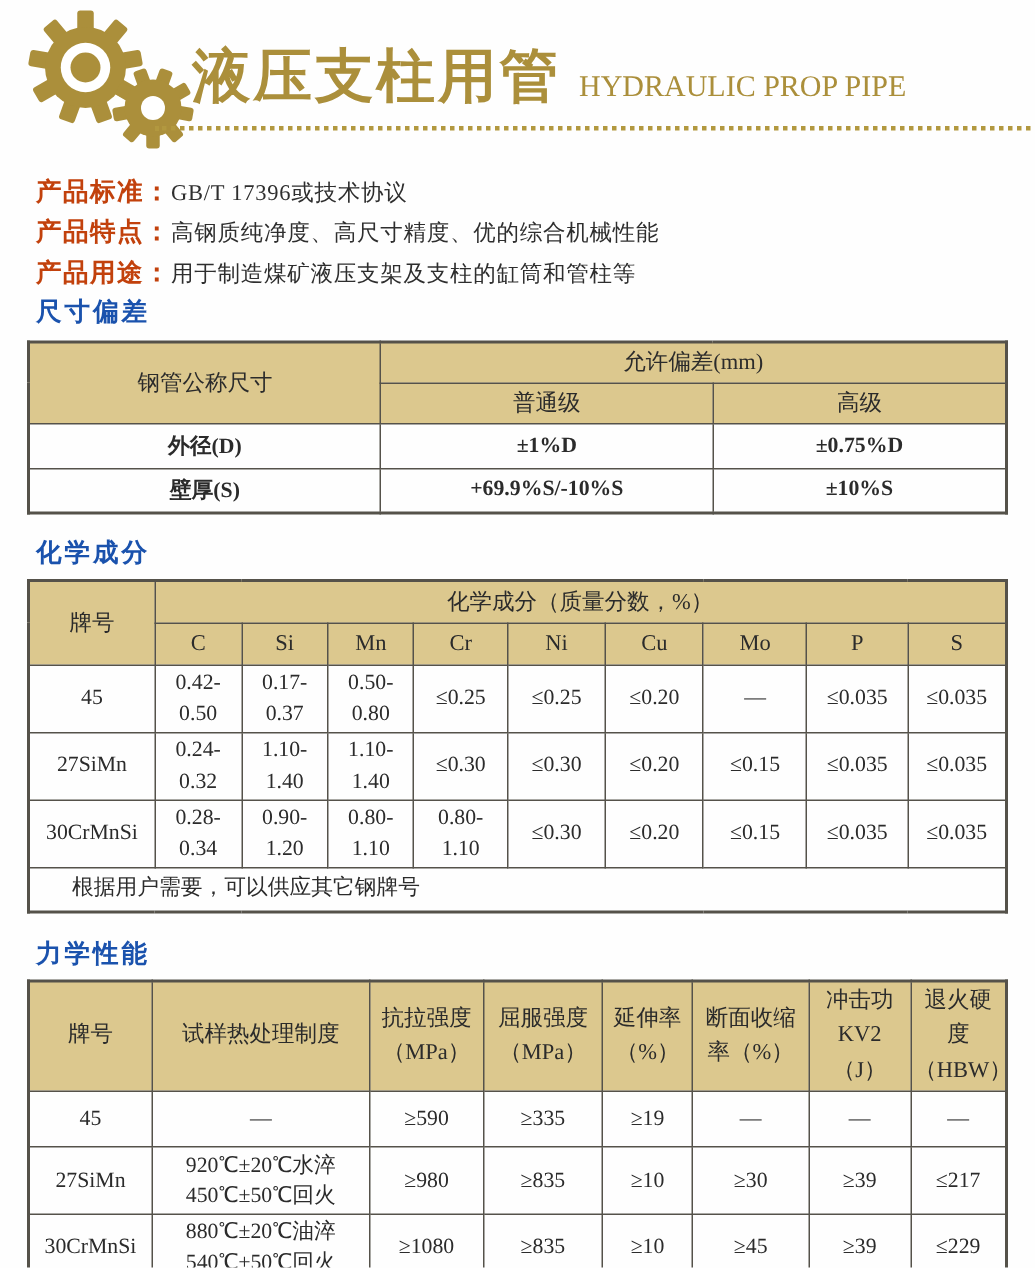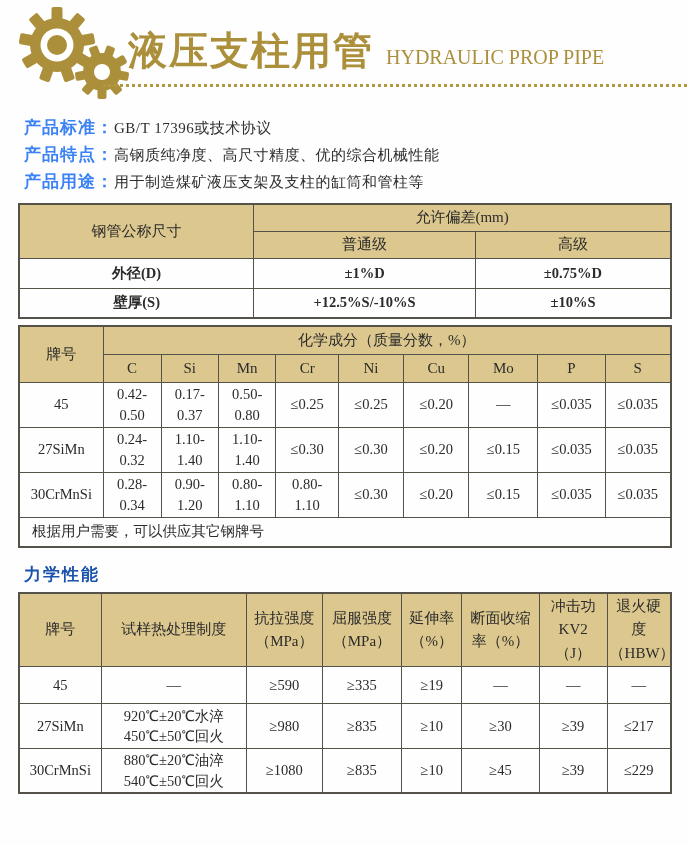--- a/index.html
+++ b/index.html
@@ -31,21 +31,21 @@
   }
   .dotted-rule {
     position: absolute; left: 103px; right: 3px; top: 84px;
     height: 0; border-bottom: 3px dotted #b2983f;
   }
 
   
   .info { margin: 10px 0 0 24px; }
   .info-row { height: 27px; line-height: 27px; }
   .info-label {
-    color: #3b82f6; font-weight: bold; font-size: 17px;
+    color: #c2410c; font-weight: bold; font-size: 17px;
     letter-spacing: 1px;
   }
   .info-value {
     font-size: 15px; color: #2e2e2e;
     font-family: "Liberation Serif", serif;
     letter-spacing: 0.5px;
   }
 
   
   .sec-heading {
@@ -65,21 +65,21 @@
     font-family: "Liberation Serif", serif;
     font-size: 14.5px; color: #2b2b2b;
   }
   th, td {
     border: 1px solid #55524a;
     text-align: center; vertical-align: middle;
     white-space: pre-line;
     padding: 1px 2px;
   }
   thead th { background: #dcc88e; font-weight: normal; font-size: 15px; }
-  .tfoot-cell { text-align: left; padding-left: 12px; height: 30px; }
+  .tfoot-cell { text-align: left; padding-left: 28px; height: 30px; }
 
   .tbl-dim thead tr { height: 27px; }
   .tbl-dim tbody tr { height: 30px; font-weight: bold; }
 
   .tbl-chem { margin-top: 6px; }
   .tbl-chem thead tr { height: 28px; }
   .tbl-chem tbody tr.data { height: 44px; }
   .tbl-chem td { line-height: 1.45; }
 
   .tbl-mech { margin-top: 6px; }
@@ -141,20 +141,21 @@
       <span class="info-label">产品标准：</span><span class="info-value">GB/T 17396或技术协议</span>
     </div>
     <div class="info-row">
       <span class="info-label">产品特点：</span><span class="info-value">高钢质纯净度、高尺寸精度、优的综合机械性能</span>
     </div>
     <div class="info-row">
       <span class="info-label">产品用途：</span><span class="info-value">用于制造煤矿液压支架及支柱的缸筒和管柱等</span>
     </div>
   </div>
 
+  <div class="sec-heading h1">尺寸偏差</div>
 
   <table class="tbl-dim">
     <colgroup>
         <col style="width:36%">
         <col style="width:34%">
         <col style="width:30%">
       </colgroup>
     <thead>
       <tr>
         <th rowspan="2">钢管公称尺寸</th>
@@ -166,26 +167,27 @@
       </tr>
     </thead>
     <tbody>
       <tr>
         <td>外径(D)</td>
         <td>±1%D</td>
         <td>±0.75%D</td>
       </tr>
       <tr>
         <td>壁厚(S)</td>
-        <td>+12.5%S/-10%S</td>
+        <td>+69.9%S/-10%S</td>
         <td>±10%S</td>
       </tr>
     </tbody>
   </table>
 
+  <div class="sec-heading h2">化学成分</div>
 
   <table class="tbl-chem">
     <colgroup>
       <col style="width:12.9%">
         <col style="width:8.9%">
         <col style="width:8.8%">
         <col style="width:8.8%">
       <col style="width:9.6%">
         <col style="width:10.0%">
         <col style="width:10.0%">

